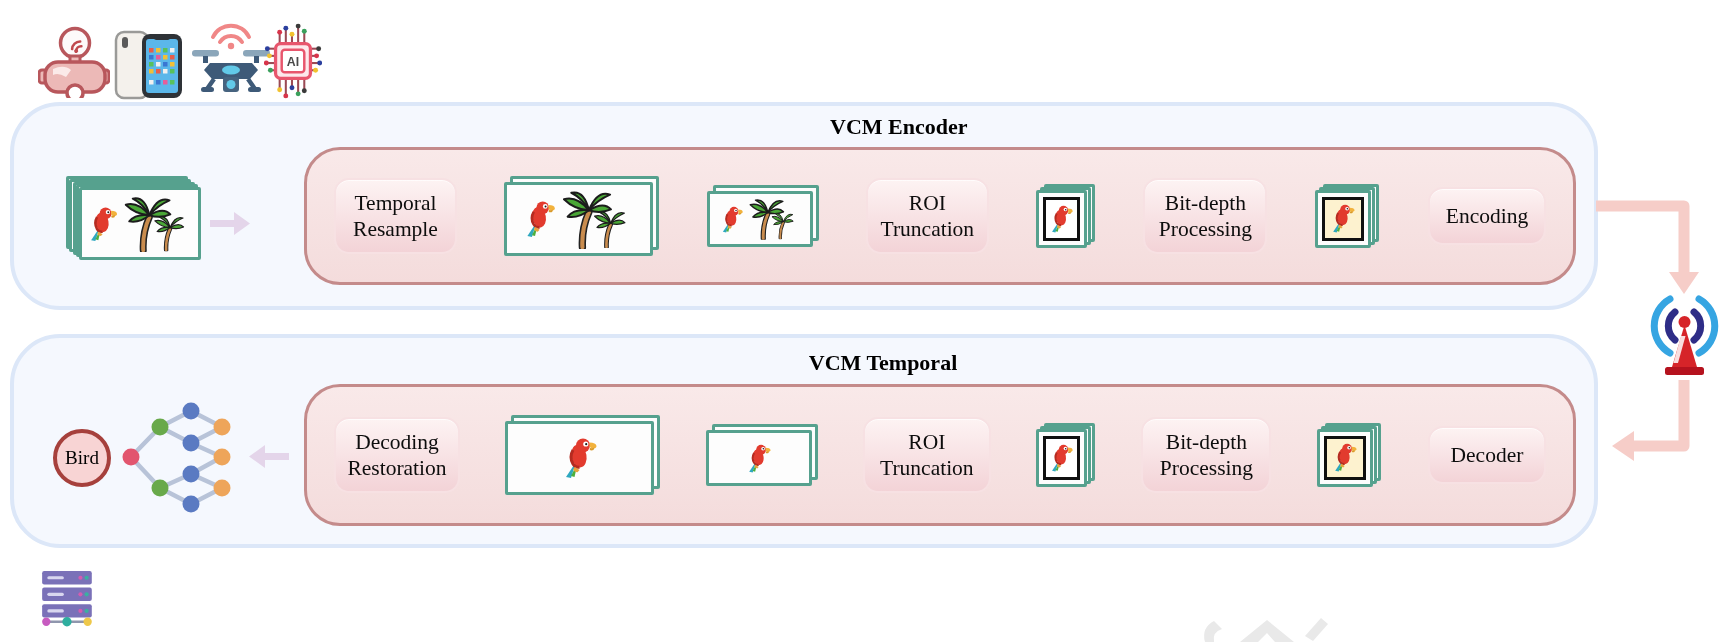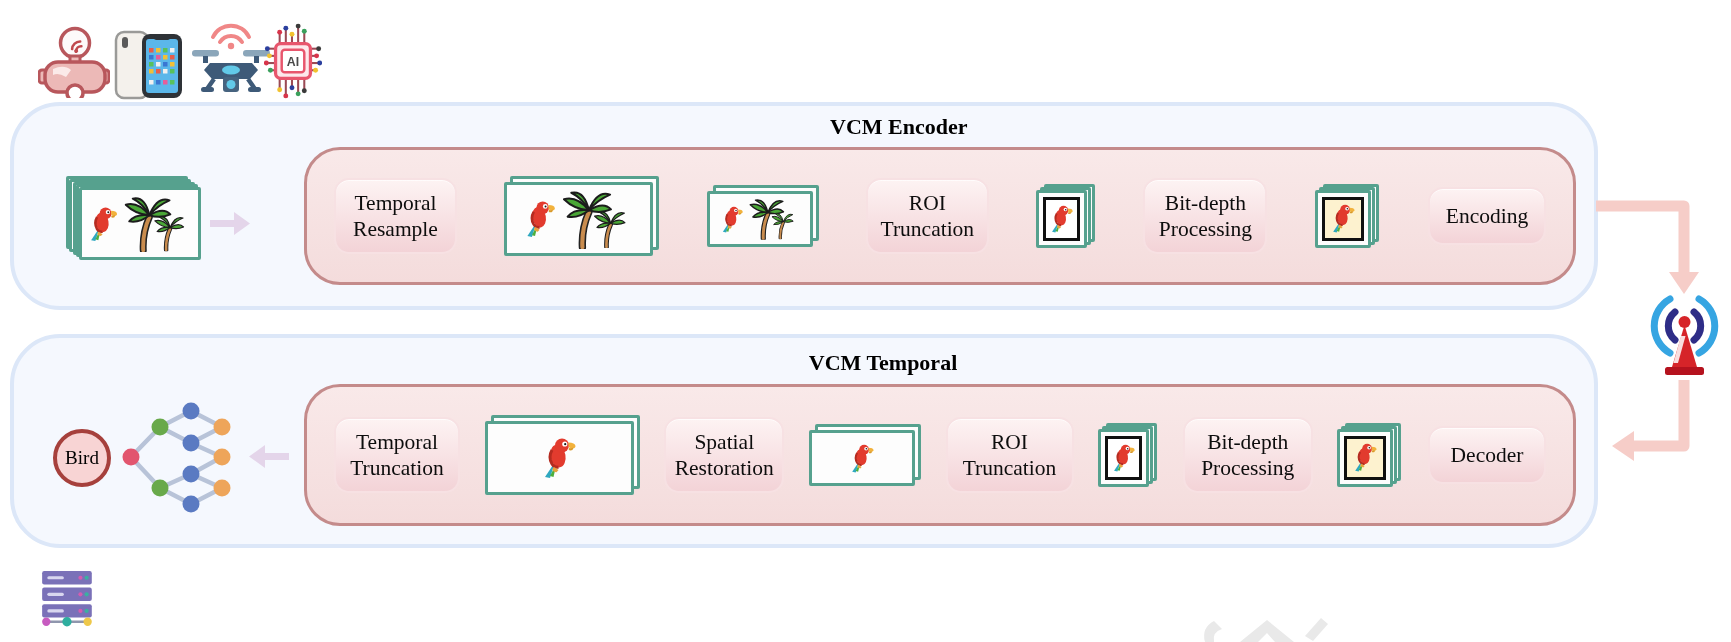--- a/index.html
+++ b/index.html
@@ -298,32 +298,31 @@
     <circle cx="108" cy="27" r="8.5" fill="#eea55a"></circle>
       <circle cx="108" cy="57" r="8.5" fill="#eea55a"></circle>
     <circle cx="108" cy="88" r="8.5" fill="#eea55a"></circle>
   </svg>
 
   <svg class="abs" style="left:235px;top:105px" width="40" height="27">
     <polygon points="40,10 16,10 16,2 0,13.5 16,25 16,17 40,17" fill="#e4d5ea"></polygon>
   </svg>
 
   <div class="pipeline" style="top:46px;height:142px;">
-    <div class="step-label" style="width:126px;height:76px;">Temporal Truncation</div>
+    <div class="step-label" style="width:126px;height:76px;">Decoding Restoration</div>
 
     <div class="stack" style="width:155px;height:80px;">
       <div class="fr" style="left:6px;top:0;width:149px;height:74px"></div>
       <div class="fr content" style="left:0;top:6px;width:149px;height:74px">
         <svg width="40" height="44">
             <use href="#parrot"></use>
           </svg>
       </div>
     </div>
 
-    <div class="step-label" style="width:120px;height:76px;">Spatial Restoration</div>
 
     <div class="stack" style="width:112px;height:62px;">
       <div class="fr" style="left:6px;top:0;width:106px;height:56px"></div>
       <div class="fr content" style="left:0;top:6px;width:106px;height:56px">
         <svg width="28" height="31">
             <use href="#parrot"></use>
           </svg>
       </div>
     </div>
 

